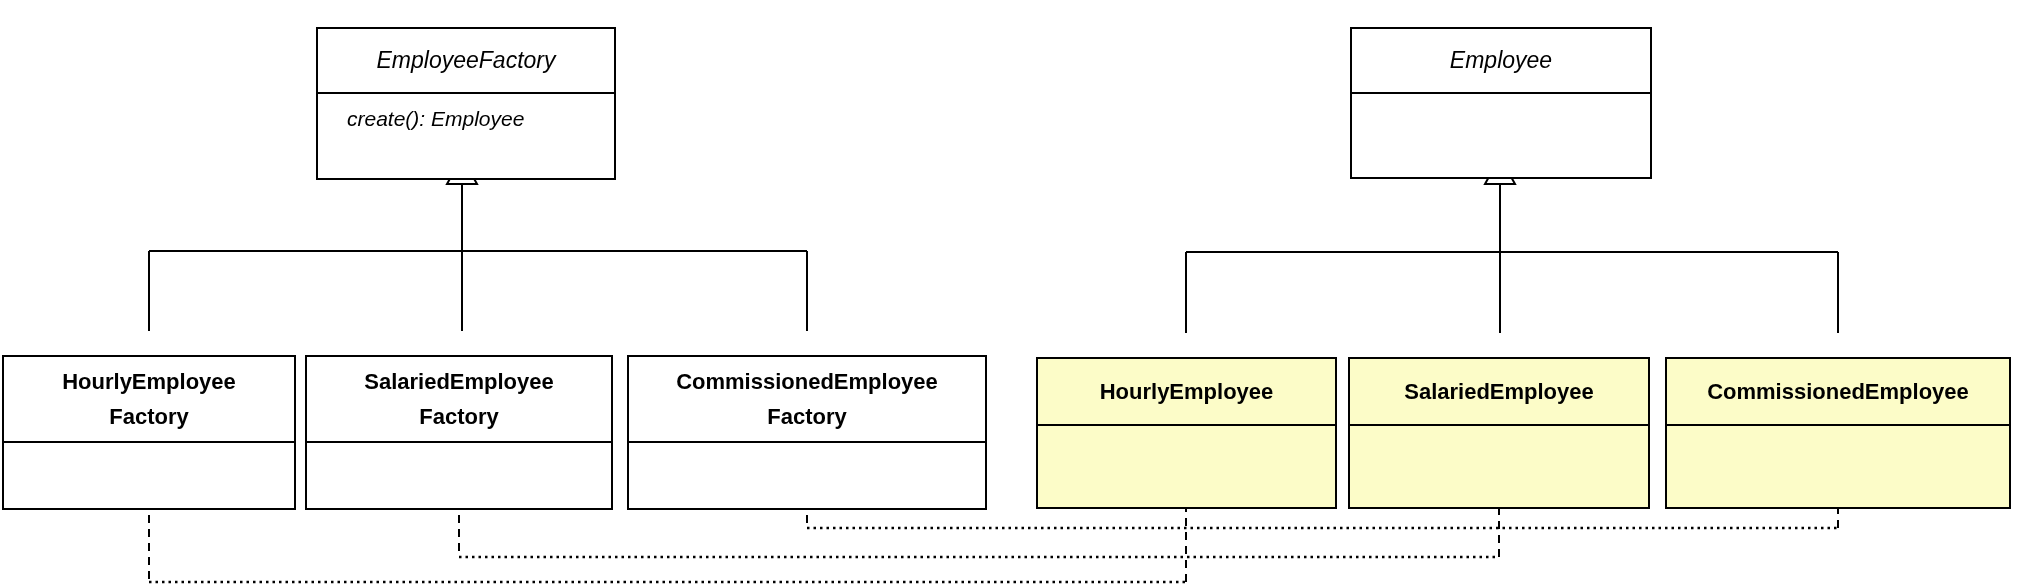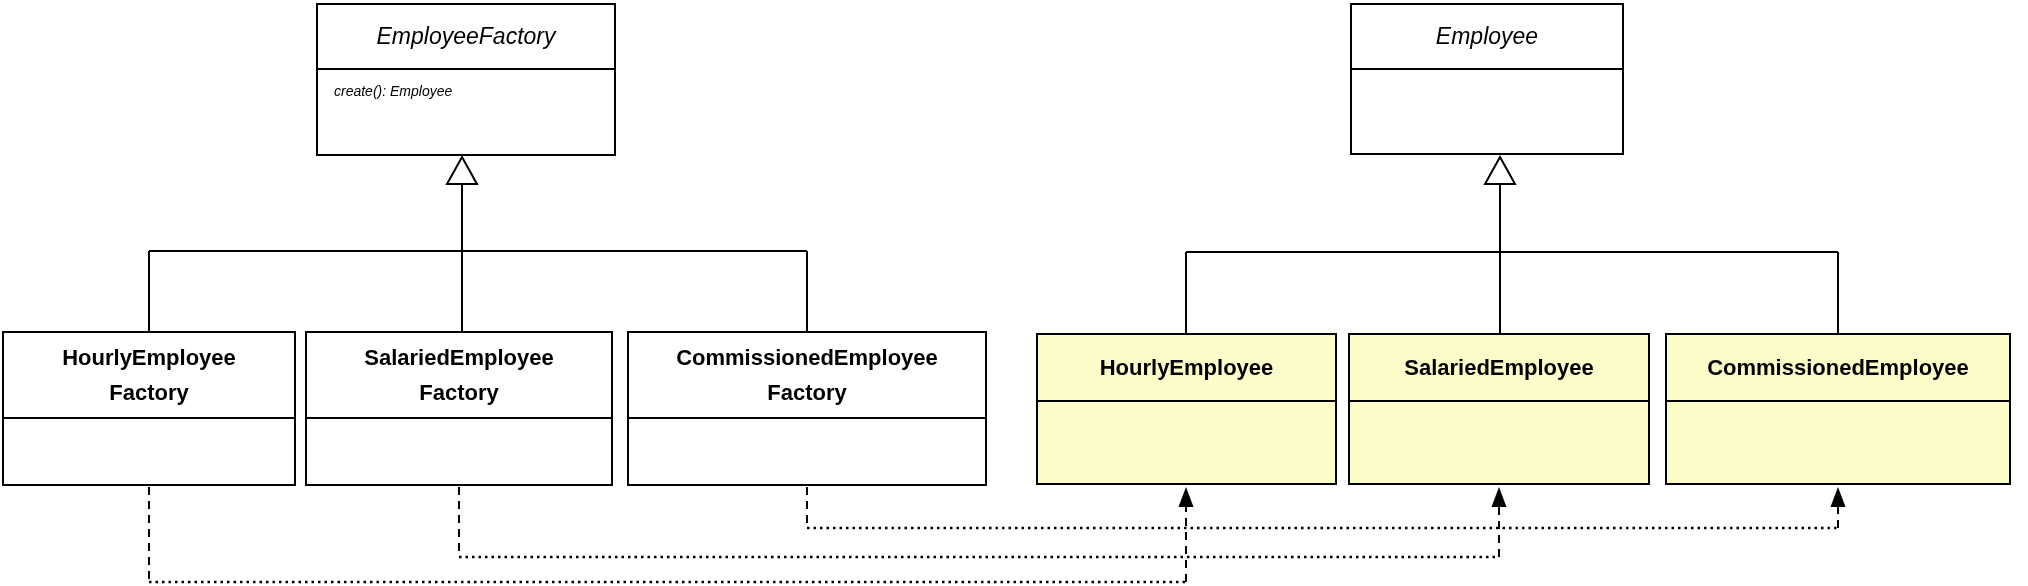--- a/index.html
+++ b/index.html
@@ -17,20 +17,21 @@
     left: 0; top: 0;
     width: 2028px; height: 586px;
   }
   .uml-box {
     position: absolute;
     box-sizing: border-box;
     border: 2px solid #000;
     background: #ffffff;
     display: flex;
     flex-direction: column;
+    margin-top: 24px;
   }
   .uml-box.yellow { background: var(--employee-fill, #FCFCC8); }
   .uml-title {
     box-sizing: border-box;
     display: flex;
     flex-direction: column;
     align-items: center;
     justify-content: center;
     text-align: center;
     width: 100%;
@@ -47,28 +48,28 @@
     border-radius: 18px;
   }
   .uml-body {
     box-sizing: border-box;
     border-top: 2px solid #000;
     flex: 1;
     width: 100%;
   }
   .uml-method {
     font-style: italic;
-    font-size: 14px;
-    padding: 13px 0 0 16px;
+    font-size: 21px;
+    padding: 13px 0 0 29px;
     text-align: left;
   }
   
   #box-employee-factory       { left: 316px;  top: 3px;   width: 300px; height: 153px; }
   #box-employee-factory .uml-title { height: 63px; }
-  #box-employee               { left: 1350px; top: 3px;   width: 274px; height: 152px; }
+  #box-employee               { left: 1350px; top: 3px;   width: 302px; height: 152px; }
   #box-employee .uml-title    { height: 63px; }
 
   #box-hourly-factory         { left: 2px;    top: 331px; width: 294px; height: 155px; }
   #box-salaried-factory       { left: 305px;  top: 331px; width: 308px; height: 155px; }
   #box-commissioned-factory   { left: 627px;  top: 331px; width: 360px; height: 155px; }
   .factory-sub .uml-title     { height: 84px; }
 
   #box-hourly-employee        { left: 1036px; top: 333px; width: 301px; height: 152px; }
   #box-salaried-employee      { left: 1348px; top: 333px; width: 302px; height: 152px; }
   #box-commissioned-employee  { left: 1665px; top: 333px; width: 346px; height: 152px; }

